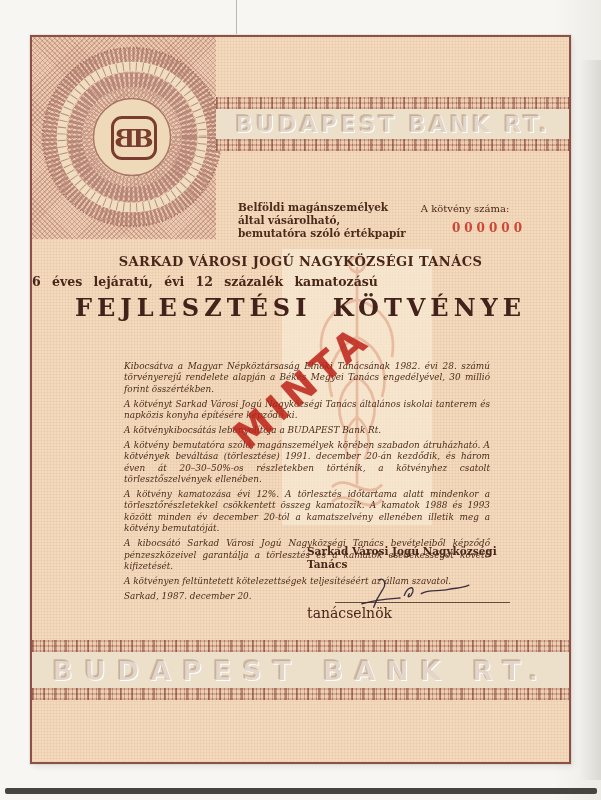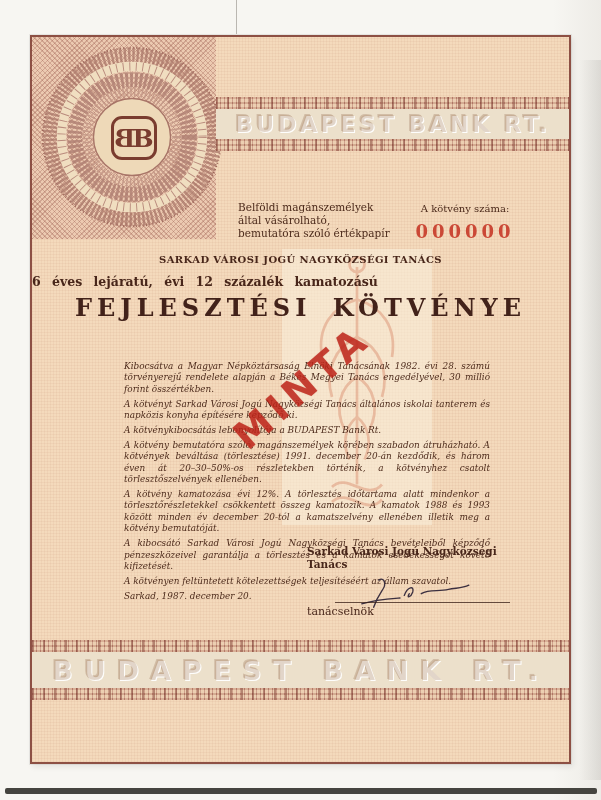--- a/index.html
+++ b/index.html
@@ -44,47 +44,47 @@
   .band-top .band-strip{height:30px;}
   .band-bottom .band-strip{height:36px;}
   .band-text{font-family:"DejaVu Sans", sans-serif;font-weight:bold;white-space:nowrap;
     color:rgba(186,156,128,.40);
     text-shadow:1px 1px 0 rgba(255,255,255,.95), -1px -1px 0 rgba(148,108,84,.30);}
   .band-top .band-text{font-size:23px;letter-spacing:3px;}
   .band-bottom .band-text{font-size:27px;letter-spacing:11px;}
 
   
   .eligibility{position:absolute;left:206px;top:164px;width:175px;z-index:2;
-    font-weight:normal;font-size:10.5px;line-height:13px;color:#4c2a1b;}
+    font-weight:bold;font-size:10.5px;line-height:13px;color:#4c2a1b;}
   .serial{position:absolute;left:372px;top:166px;width:122px;text-align:center;z-index:2;}
   .serial-label{font-size:10px;color:#4c2a1b;}
-  .serial-value{margin-top:7px;font-size:18px;font-weight:bold;letter-spacing:4px;color:#cb4836;}
+  .serial-value{margin-top:7px;font-size:12px;font-weight:bold;letter-spacing:4px;color:#cb4836;text-align:right;}
 
   .issuer-heading{position:absolute;left:0;right:0;top:217px;text-align:center;z-index:2;
-    font-weight:bold;font-size:10px;letter-spacing:.4px;color:#48261a;}
+    font-weight:bold;font-size:13px;letter-spacing:.4px;color:#48261a;}
   .terms-heading{position:absolute;left:0;right:0;top:237px;text-align:left;z-index:2;
     font-weight:bold;font-size:12.5px;word-spacing:7px;color:#48261a;}
   .bond-title{position:absolute;left:0;right:0;top:256px;text-align:center;z-index:2;
     font-weight:bold;font-size:24px;letter-spacing:5px;word-spacing:8px;color:#42221a;}
   .denomination{position:absolute;left:0;right:0;top:296px;text-align:center;z-index:2;
     font-weight:bold;font-size:12.5px;color:#48261a;}
 
   
   .bond-body{position:absolute;left:92px;top:324px;width:366px;z-index:2;
     font-size:8.9px;line-height:11.4px;text-align:justify;color:#4c2a1b;}
   .bond-body p{margin:0 0 3.5px 0;font-style:italic;}
   .date-line{margin-top:7px;text-align:left;}
 
   
   .signature-block{position:absolute;left:275px;top:508px;width:225px;z-index:2;
     color:#48261a;}
   .sig-org{font-weight:bold;font-size:10.5px;line-height:12.5px;}
   .sig-art{margin-top:5px;height:34px;position:relative;}
   .signature-rule{position:absolute;left:28px;right:22px;bottom:6px;height:1px;background:rgba(55,30,22,.75);}
-  .signer-title{font-size:11px;margin-top:-4px;}
+  .signer-title{font-size:14px;margin-top:-4px;}
 
   
   .crest-watermark{position:absolute;left:250px;top:212px;width:150px;height:276px;z-index:1;
     background:rgba(250,240,220,.55);}
   .minta-stamp{position:absolute;left:150px;top:328px;width:240px;z-index:3;text-align:center;
     transform:rotate(-41deg);font-family:"DejaVu Sans", sans-serif;
     font-weight:bold;font-size:38px;letter-spacing:6px;color:rgba(188,35,24,.78);
     text-shadow:0 0 1px rgba(188,35,24,.35);}
 </style>
 </head>

